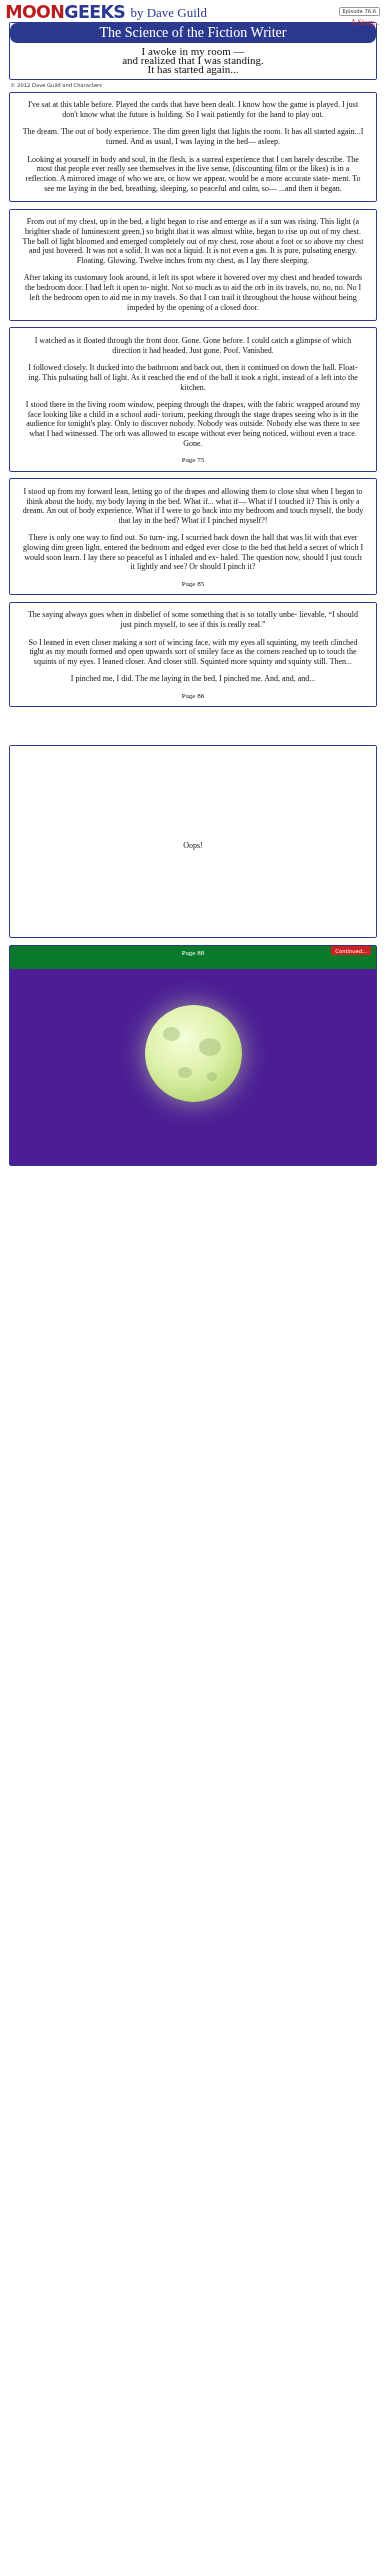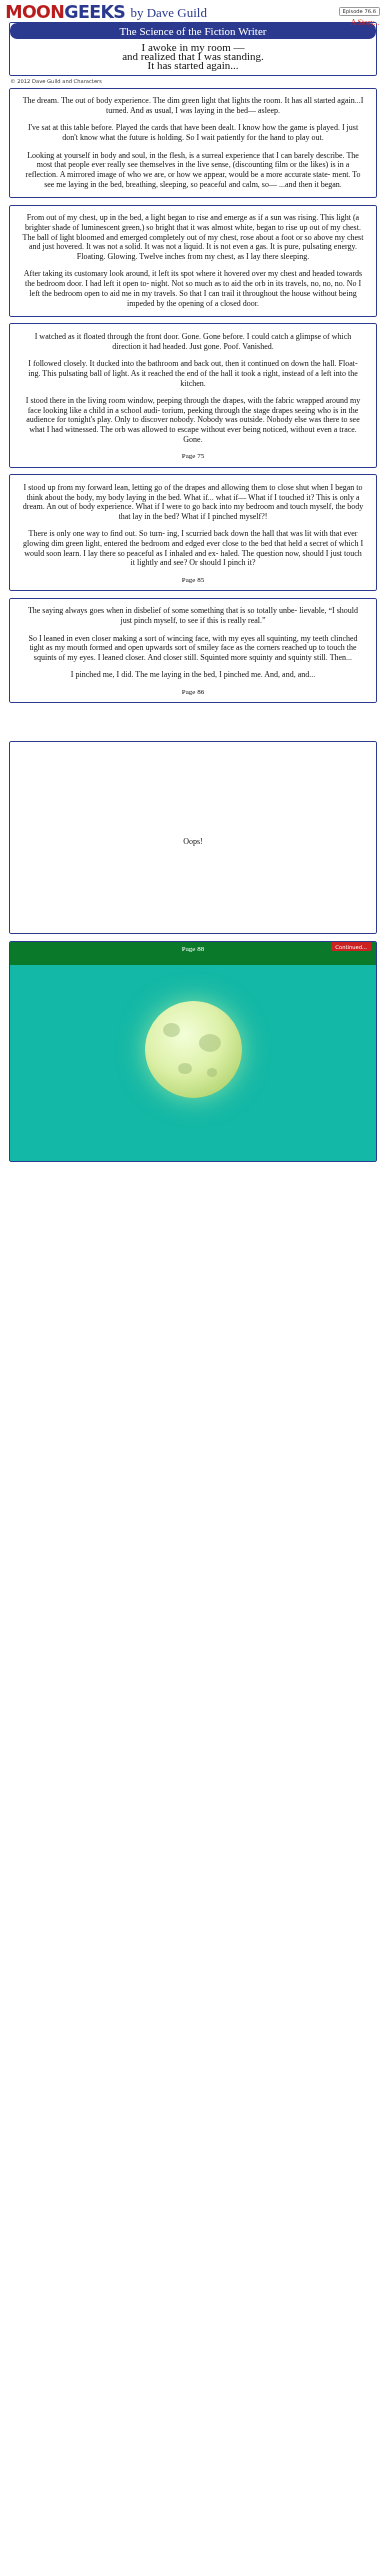--- a/index.html
+++ b/index.html
@@ -75,21 +75,21 @@
     border: 1.3px solid #2b3a8f;
     border-radius: 1.9px;
     background: #ffffff;
     overflow: hidden;
   }
   .title-bar {
     background: #2b3a8f;
     color: #ffffff;
     text-align: center;
     font-family: "Liberation Serif", serif;
-    font-size: 11px;
+    font-size: 14px;
     padding: 1.9px 0 2.6px 0;
     border-radius: 7px;
   }
   .title-body {
     text-align: center;
     font-family: "Liberation Serif", serif;
     font-size: 11px;
     color: #111111;
     padding: 3.2px 0 5.2px 0;
     line-height: 9px;
@@ -142,21 +142,21 @@
   }
   .panel.oops .page-label {
     padding-top: 77px;
   }
 
   
   .moon-panel {
     margin: 0 9px 3.9px 9px;
     border: 1.3px solid #2b3a8f;
     border-radius: 1.9px;
-    background: #14b8a6;
+    background: #4c1d95;
     height: 219px;
     position: relative;
     overflow: hidden;
   }
   .moon-disc {
     position: absolute;
     left: 50%;
     top: 59px;
     width: 97px;
     height: 97px;
@@ -214,22 +214,22 @@
     <div class="title-bar">The Science of the Fiction Writer</div>
     <div class="title-body">
       <div>I awoke in my room —</div>
       <div>and realized that I was standing.</div>
       <div>It has started again...</div>
     </div>
   </div>
   <div class="copyright">© 2012 Dave Guild and Characters</div>
 
   <div class="panel">
+    <p>I've sat at this table before. Played the cards that have been dealt. I know how the game is played. I just don't know what the future is holding. So I wait patiently for the hand to play out.</p>
     <p>The dream. The out of body experience. The dim green light that lights the room. It has all started again...I turned. And as usual, I was laying in the bed— asleep.</p>
-    <p>I've sat at this table before. Played the cards that have been dealt. I know how the game is played. I just don't know what the future is holding. So I wait patiently for the hand to play out.</p>
     <p class="last">Looking at yourself in body and soul, in the flesh, is a surreal experience that I can barely describe. The most that people ever really see themselves in the live sense, (discounting film or the likes) is in a reflection. A mirrored image of who we are, or how we appear, would be a more accurate state- ment. To see me laying in the bed, breathing, sleeping, so peaceful and calm, so— ...and then it began.</p>
   </div>
 
   <div class="panel">
     <p>From out of my chest, up in the bed, a light began to rise and emerge as if a sun was rising. This light (a brighter shade of luminescent green,) so bright that it was almost white, began to rise up out of my chest. The ball of light bloomed and emerged completely out of my chest, rose about a foot or so above my chest and just hovered. It was not a solid. It was not a liquid. It is not even a gas. It is pure, pulsating energy. Floating. Glowing. Twelve inches from my chest, as I lay there sleeping.</p>
     <p class="last">After taking its customary look around, it left its spot where it hovered over my chest and headed towards the bedroom door. I had left it open to- night. Not so much as to aid the orb in its travels, no, no, no. No I left the bedroom open to aid me in my travels. So that I can trail it throughout the house without being impeded by the opening of a closed door.</p>
   </div>
 
   <div class="panel">
     <p>I watched as it floated through the front door. Gone. Gone before. I could catch a glimpse of which direction it had headed. Just gone. Poof. Vanished.</p>

